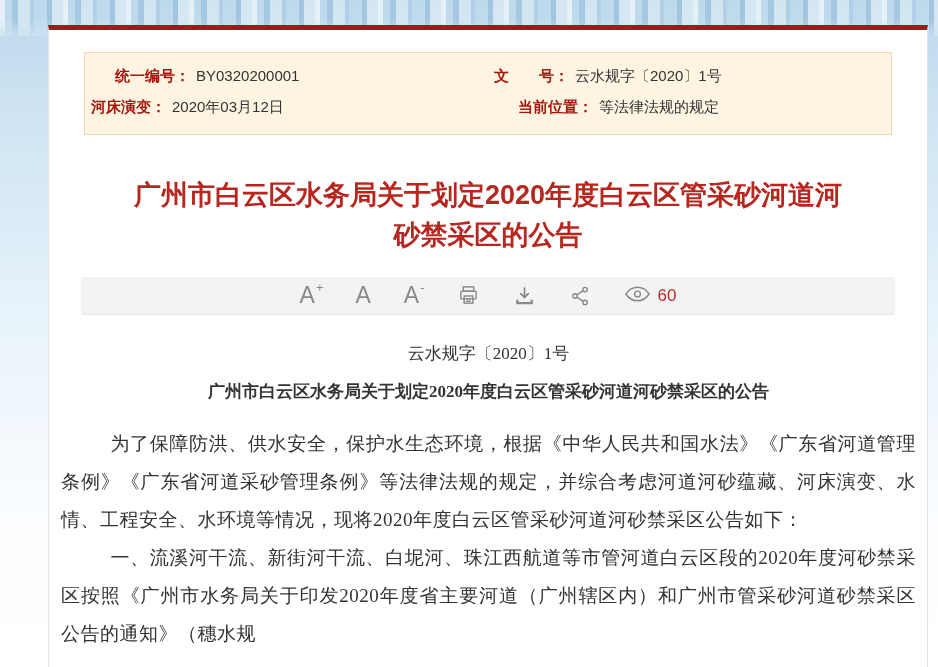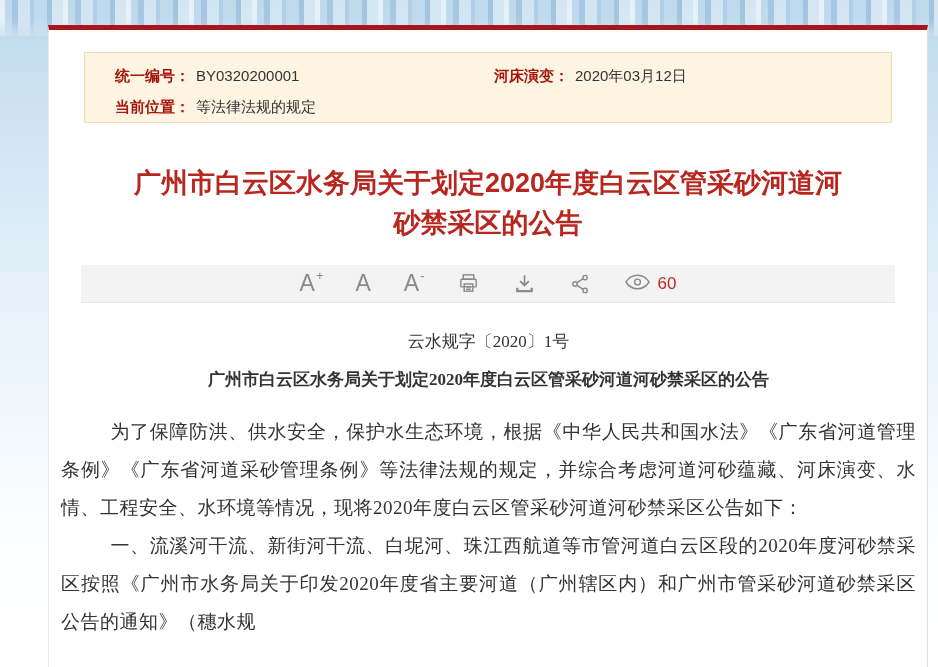--- a/index.html
+++ b/index.html
@@ -24,21 +24,21 @@
     background:#fff; overflow:hidden;
     border-top:5px solid var(--top-bar-red,#aa151d);
     border-left:1px solid #e4e8ec; border-right:1px solid #dfe4e8;
   }
   .breadcrumb { padding:28px 35px 0 35px; font-size:14px; color:#454545; }
   .breadcrumb a { color:#454545; text-decoration:none; cursor:pointer; }
   .breadcrumb .sep { margin:0 7px; color:#555; }
   .meta-box {
     margin:22px 35px 0 35px; background:var(--meta-box-bg,#fdf5e2);
     border:1px solid var(--meta-box-border,#eedcb5);
-    padding:12px 0 4px 0;
+    padding:12px 0 16px 0;
     display:grid; grid-template-columns:1fr 1fr; row-gap:9px;
   }
   .meta-cell { line-height:22px; font-size:15px; white-space:nowrap; }
   .meta-cell.c1 { padding-left:30px; }
   .meta-cell.c2 { padding-left:6px; }
   .m-label { color:var(--meta-label-red,#a6160e); font-weight:bold; margin-right:6px; }
   .m-value { color:#333; }
   .page-title {
     margin:40px 84px 0 84px; text-align:center;
     color:var(--title-red,#b8271f); font-size:27px; font-weight:bold; line-height:40px;
@@ -73,20 +73,23 @@
 <body>
 
 <div class="skyline"></div>
 
 <div class="panel">
 
 
   <div class="meta-box">
     <div class="meta-cell c1">
       <span class="m-label">统一编号：</span><span class="m-value">BY0320200001</span>
+    </div>
+    <div class="meta-cell c2">
+      <span class="m-label">文　　号：</span><span class="m-value">云水规字〔2020〕1号</span>
     </div>
     <div class="meta-cell c2">
       <span class="m-label">河床演变：</span><span class="m-value">2020年03月12日</span>
     </div>
     <div class="meta-cell c1">
       <span class="m-label">当前位置：</span><span class="m-value">等法律法规的规定</span>
     </div>
   </div>
 
   <h1 class="page-title">广州市白云区水务局关于划定2020年度白云区管采砂河道河砂禁采区的公告</h1>

